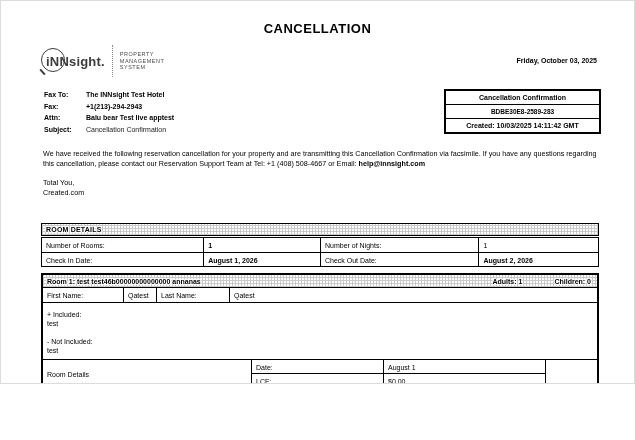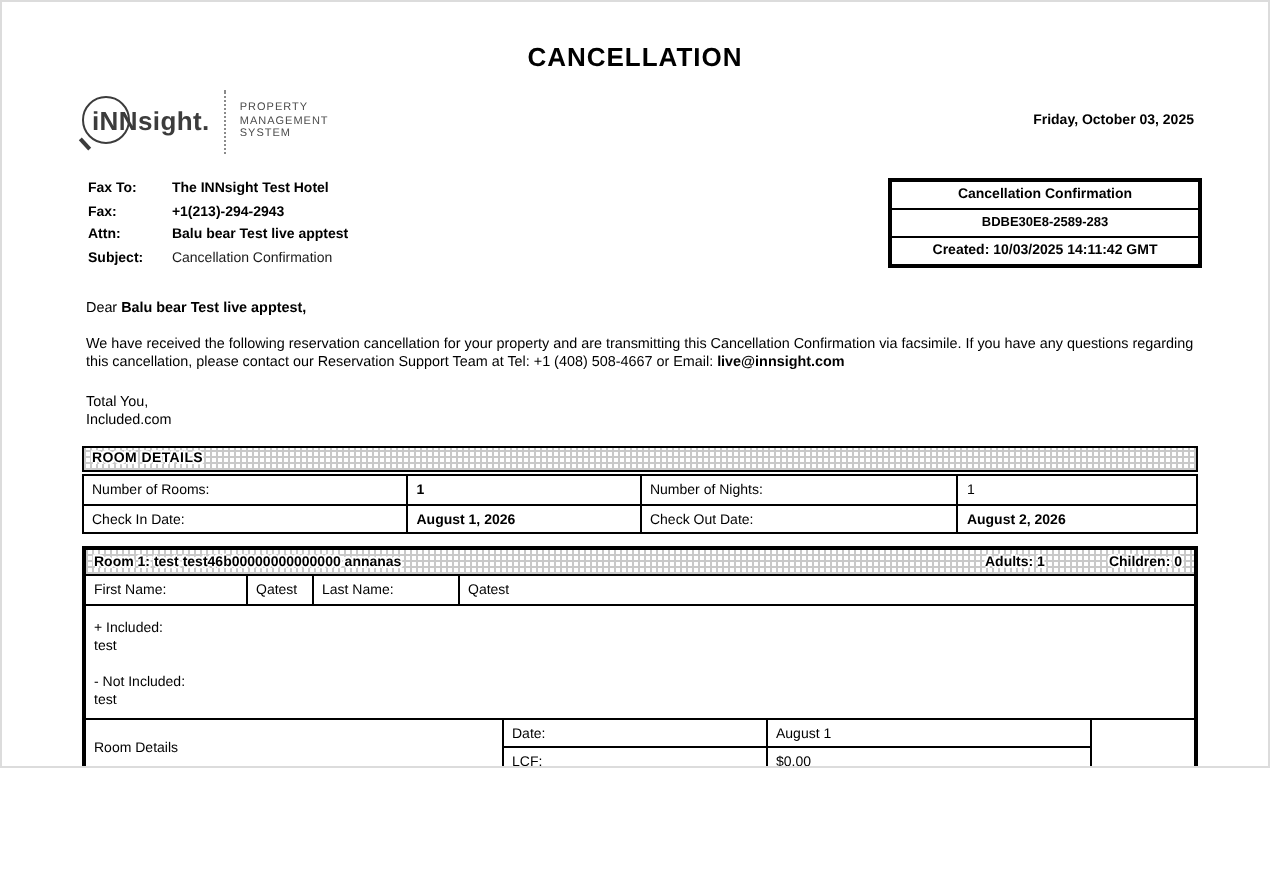--- a/index.html
+++ b/index.html
@@ -128,28 +128,25 @@
     </div>
   </div>
 
   <div class="abs conf-box">
     <div class="conf-row">Cancellation Confirmation</div>
     <div class="conf-row conf-code">BDBE30E8-2589-283</div>
     <div class="conf-row">Created: 10/03/2025 14:11:42 GMT</div>
   </div>
 
   <div class="abs letter">
-    <div class="salutation">
-      <span>Dear </span><span class="bold">Balu bear Test live apptest,</span>
-    </div>
     <div class="para">
-      <span>We have received the following reservation cancellation for your property and are transmitting this Cancellation Confirmation via facsimile. If you have any questions regarding this cancellation, please contact our Reservation Support Team at Tel: +1 (408) 508-4667 or Email: </span><span class="bold">live@innsight.com</span>
+      <span>We have received the following reservation cancellation for your property and are transmitting this Cancellation Confirmation via facsimile. If you have any questions regarding this cancellation, please contact our Reservation Support Team at Tel: +1 (408) 508-4667 or Email: </span><span class="bold">help@innsight.com</span>
     </div>
     <div>Total You,</div>
-    <div>Included.com</div>
+    <div>Created.com</div>
   </div>
 
   <div class="abs room-details">
     <div class="section-bar hatch">
       <span class="halo">ROOM DETAILS</span>
     </div>
     <div class="rd-table">
       <div class="rd-cell c1 r1">Number of Rooms:</div>
       <div class="rd-cell r1 bold">1</div>
       <div class="rd-cell r1">Number of Nights:</div>

